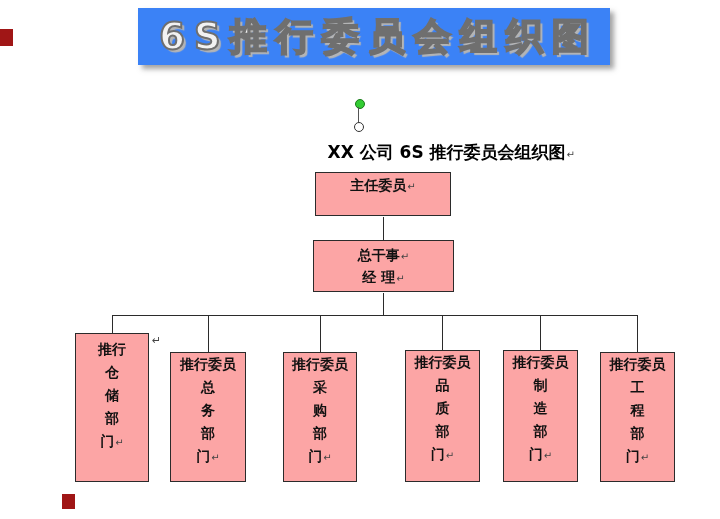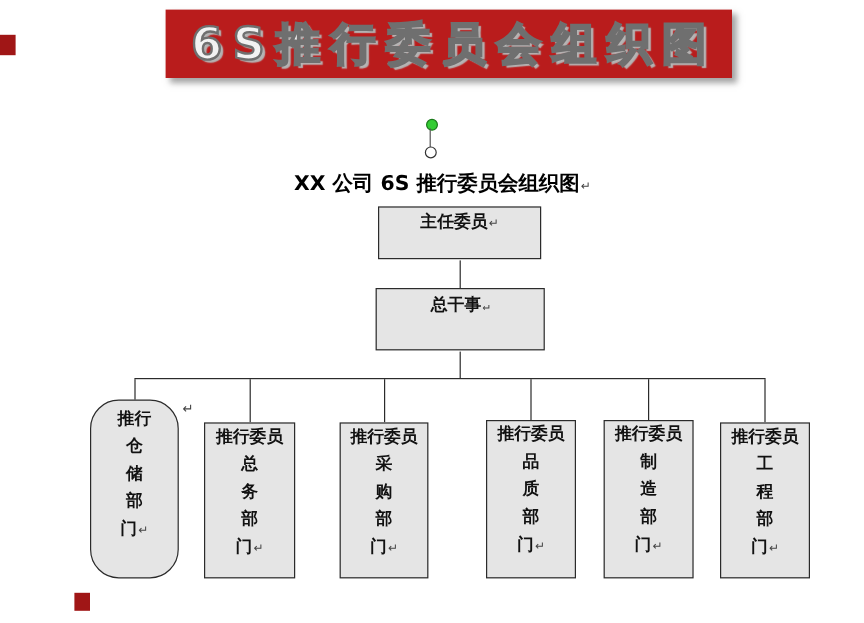--- a/index.html
+++ b/index.html
@@ -2,51 +2,51 @@
 <html><head>
 <meta charset="utf-8">
 <style>
   html,body{margin:0;padding:0;background:#fff;}
   .page{
     position:relative;width:720px;height:519px;background:#fff;overflow:hidden;
     font-family:"DejaVu Sans","Liberation Sans",sans-serif;color:#111;
   }
   
   .banner{
-    position:absolute;left:138px;top:8px;width:472px;height:57px;background:#b91c1c;
+    position:absolute;left:138px;top:8px;width:472px;height:57px;background:#3b82f6;
     box-shadow:4px 4px 5px rgba(90,90,90,0.55);
     display:flex;align-items:center;justify-content:center;
   }
   .wordart{
     font-size:37px;font-weight:bold;letter-spacing:9px;padding-left:9px;white-space:nowrap;
     color:#f2f2f2;-webkit-text-stroke:2px #6f6f6f;
     text-shadow:3px 3px 1px #b5b5b5;
   }
   
   .redsq{position:absolute;background:#a01616;}
   
   .hgreen{position:absolute;left:355px;top:99px;width:8px;height:8px;border-radius:50%;
     background:#33cc33;border:1px solid #1a7a1a;}
   .hstem{position:absolute;left:358px;top:107px;width:1px;height:16px;background:#555;}
   .hanchor{position:absolute;left:354px;top:122px;width:8px;height:8px;border-radius:50%;
     background:#fff;border:1px solid #333;}
   
-  .chart-title{position:absolute;left:245px;top:141px;width:330px;text-align:left;
+  .chart-title{position:absolute;left:245px;top:141px;width:330px;text-align:right;
     font-size:17px;font-weight:bold;color:#000;white-space:nowrap;}
   
-  .box{position:absolute;border:1px solid #2b2b2b;background:#e5e5e5;text-align:center;
+  .box{position:absolute;border:1px solid #2b2b2b;background:#fca5a5;text-align:center;
     font-weight:bold;color:#111;box-sizing:border-box;}
   .box .bl{font-size:14px;white-space:nowrap;}
   .tbox .bl{line-height:20px;}
   .tbox{padding-top:2px;}
-  .mbox .bl{line-height:21px;font-family:Liberation Mono, monospace;}
+  .mbox .bl{line-height:21px;}
   .mbox{padding-top:4px;}
   .bbox{padding-top:0;}
   .bbox .bl{line-height:23px;}
-  .bbA{padding-top:4px;border-radius:24px;}
+  .bbA{padding-top:4px;}
   
   .cline{position:absolute;background:#2b2b2b;}
   
   .pilcrow{font-size:10px;color:#444;font-weight:normal;margin-left:1px;}
   .pfloat{position:absolute;font-size:11px;color:#444;}
 </style>
 </head>
 <body>
 
 <div class="page">
@@ -67,20 +67,21 @@
   </div>
 
   <div class="box tbox" style="left:315px;top:172px;width:136px;height:44px">
     <div class="bl"><span>主任委员</span><span class="pilcrow">↵</span></div>
   </div>
 
   <div class="cline" style="left:383px;top:217px;width:1px;height:23px"></div>
 
   <div class="box mbox" style="left:313px;top:240px;width:141px;height:52px">
     <div class="bl"><span>总干事</span><span class="pilcrow">↵</span></div>
+    <div class="bl"><span>经  理</span><span class="pilcrow">↵</span></div>
   </div>
 
   <div class="cline" style="left:383px;top:293px;width:1px;height:22px"></div>
 
   <div class="cline" style="left:112px;top:315px;width:526px;height:1px"></div>
 
   <div class="cline" style="left:112px;top:316px;width:1px;height:17px"></div>
   <div class="cline" style="left:208px;top:316px;width:1px;height:36px"></div>
   <div class="cline" style="left:320px;top:316px;width:1px;height:36px"></div>
   <div class="cline" style="left:442px;top:316px;width:1px;height:34px"></div>

